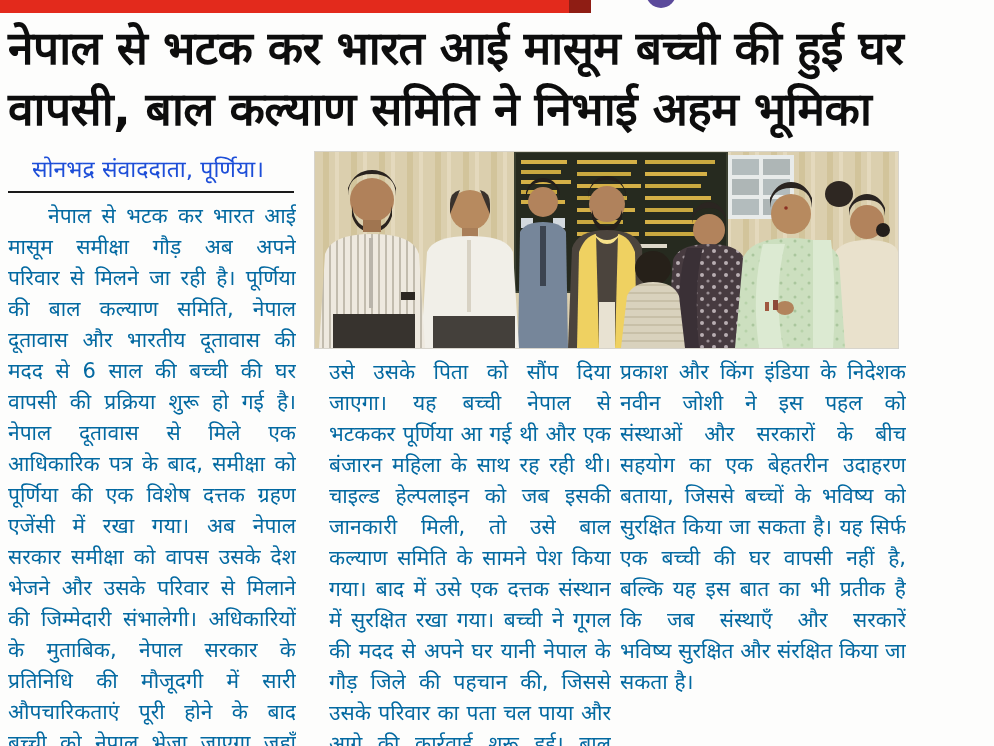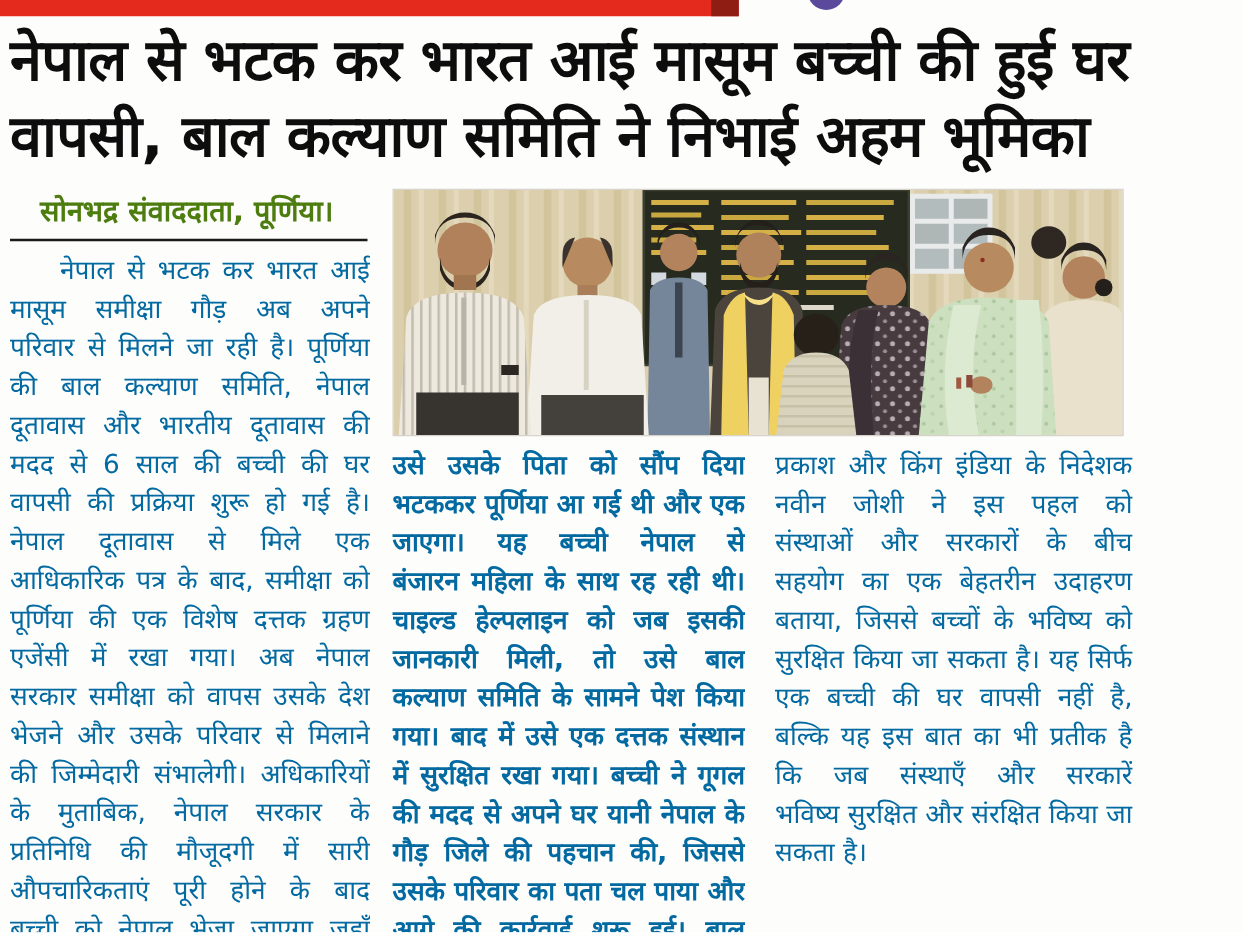--- a/index.html
+++ b/index.html
@@ -6,25 +6,25 @@
   .page{
     position:relative;width:994px;height:746px;overflow:hidden;background:#fdfdfc;
     font-family:"DejaVu Sans","Liberation Sans",sans-serif;color:#1c1c1c;padding-left:32px;
   }
   .red-bar{position:absolute;left:0;top:0;width:591px;height:13px;background:#e32a1c;}
   .red-bar-end{position:absolute;right:0;top:0;width:22px;height:13px;background:#8f1d14;}
   .purple-dot{position:absolute;left:646px;top:-22px;width:30px;height:30px;border-radius:50%;background:#5b4a9b;}
   .headline{position:absolute;left:8px;top:18px;margin:0;font-weight:800;color:#0d0d0d;
     font-size:46px;letter-spacing:-0.5px;white-space:nowrap;}
   .headline .hl{display:block;height:61px;line-height:61px;}
-  .byline{position:absolute;left:32px;top:152px;font-size:23px;font-weight:bold;color:#4d7c0f;white-space:nowrap;}
+  .byline{position:absolute;left:32px;top:152px;font-size:23px;font-weight:normal;color:#1d4ed8;white-space:nowrap;}
   .byline-rule{position:absolute;left:8px;top:191px;width:286px;height:2px;background:#1a1a1a;}
   .col{position:absolute;font-size:21px;color:#0369a1;overflow:hidden;}
   .col1{left:8px;top:201px;width:288px;height:545px;}
-  .col2{left:314px;top:357px;width:282px;height:389px;font-weight:bold;}
+  .col2{left:329px;top:357px;width:282px;height:389px;}
   .col3{left:620px;top:357px;width:286px;height:389px;}
   .tline{height:31px;line-height:31px;white-space:nowrap;text-align:justify;text-align-last:justify;}
   .col1 .l-first{text-indent:40px;}
   .col3 .tline:last-child{text-align-last:left;}
   .photo{position:absolute;left:315px;top:152px;width:583px;height:196px;background:#d9cba4;
     outline:1px solid #d7d4cc;}
   .photo svg{display:block;}
 </style>
 </head>
 <body>
@@ -209,22 +209,22 @@
         <path d="M498,88 L516,88 Q522,140 518,196 L498,196 Z" fill="#dcead2"></path>
         <ellipse cx="470" cy="156" rx="9" ry="7" fill="#b2835c"></ellipse>
         <rect x="458" y="148" width="5" height="10" fill="#8c4a3a"></rect>
         <rect x="450" y="150" width="4" height="9" fill="#a05840"></rect>
       </g>
     </svg>
   </div>
 
   <div class="col col2">
       <div class="tline l-first">उसे उसके पिता को सौंप दिया</div>
+      <div class="tline">जाएगा। यह बच्ची नेपाल से</div>
       <div class="tline">भटककर पूर्णिया आ गई थी और एक</div>
-      <div class="tline">जाएगा। यह बच्ची नेपाल से</div>
       <div class="tline">बंजारन महिला के साथ रह रही थी।</div>
       <div class="tline">चाइल्ड हेल्पलाइन को जब इसकी</div>
       <div class="tline">जानकारी मिली, तो उसे बाल</div>
       <div class="tline">कल्याण समिति के सामने पेश किया</div>
       <div class="tline">गया। बाद में उसे एक दत्तक संस्थान</div>
       <div class="tline">में सुरक्षित रखा गया। बच्ची ने गूगल</div>
       <div class="tline">की मदद से अपने घर यानी नेपाल के</div>
       <div class="tline">गौड़ जिले की पहचान की, जिससे</div>
       <div class="tline">उसके परिवार का पता चल पाया और</div>
       <div class="tline">आगे की कार्रवाई शुरू हुई। बाल</div>

